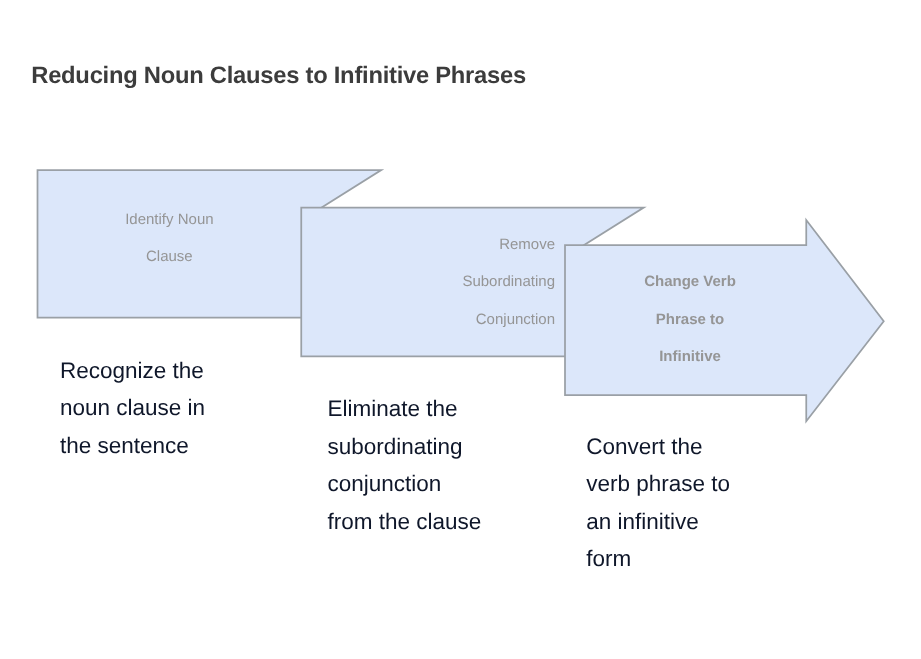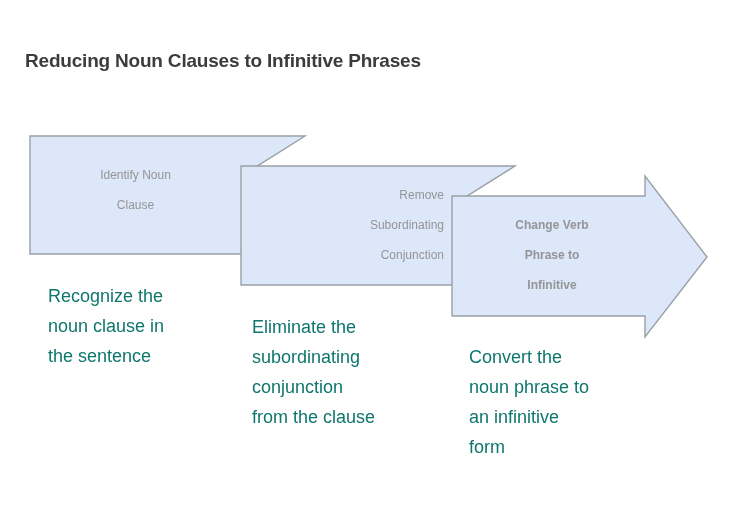--- a/index.html
+++ b/index.html
@@ -48,32 +48,32 @@
     line-height: 30px;
     color: #959595;
     text-align: center;
     white-space: pre-line;
   }
 
   .step-caption {
     position: absolute;
     font-size: 18px;
     line-height: 30px;
-    color: #0f766e;
+    color: #0f172a;
     text-align: left;
     white-space: pre-line;
   }
 
   
   #label-step-1  { left: 38px;  top: 160px; width: 195px; }
   #caption-step-1 { left: 48px;  top: 281px; width: 180px; }
 
   
   #label-step-2  { left: 248px; top: 180px; width: 196px; text-align: right; }
-  #caption-step-2 { left: 252px; top: 312px; width: 190px; }
+  #caption-step-2 { left: 262px; top: 312px; width: 190px; }
 
   
   #label-step-3  { left: 459px; top: 210px; width: 186px; font-weight: bold; }
   #caption-step-3 { left: 469px; top: 342px; width: 175px; }
 </style>
 </head>
 <body>
 
 <div id="page-title">Reducing Noun Clauses to Infinitive Phrases</div>
 
@@ -100,15 +100,15 @@
 <div class="step-caption" id="caption-step-1">Recognize the
 noun clause in
 the sentence</div>
 
 <div class="step-caption" id="caption-step-2">Eliminate the
 subordinating
 conjunction
 from the clause</div>
 
 <div class="step-caption" id="caption-step-3">Convert the
-noun phrase to
+verb phrase to
 an infinitive
 form</div>
 
 </body></html>

